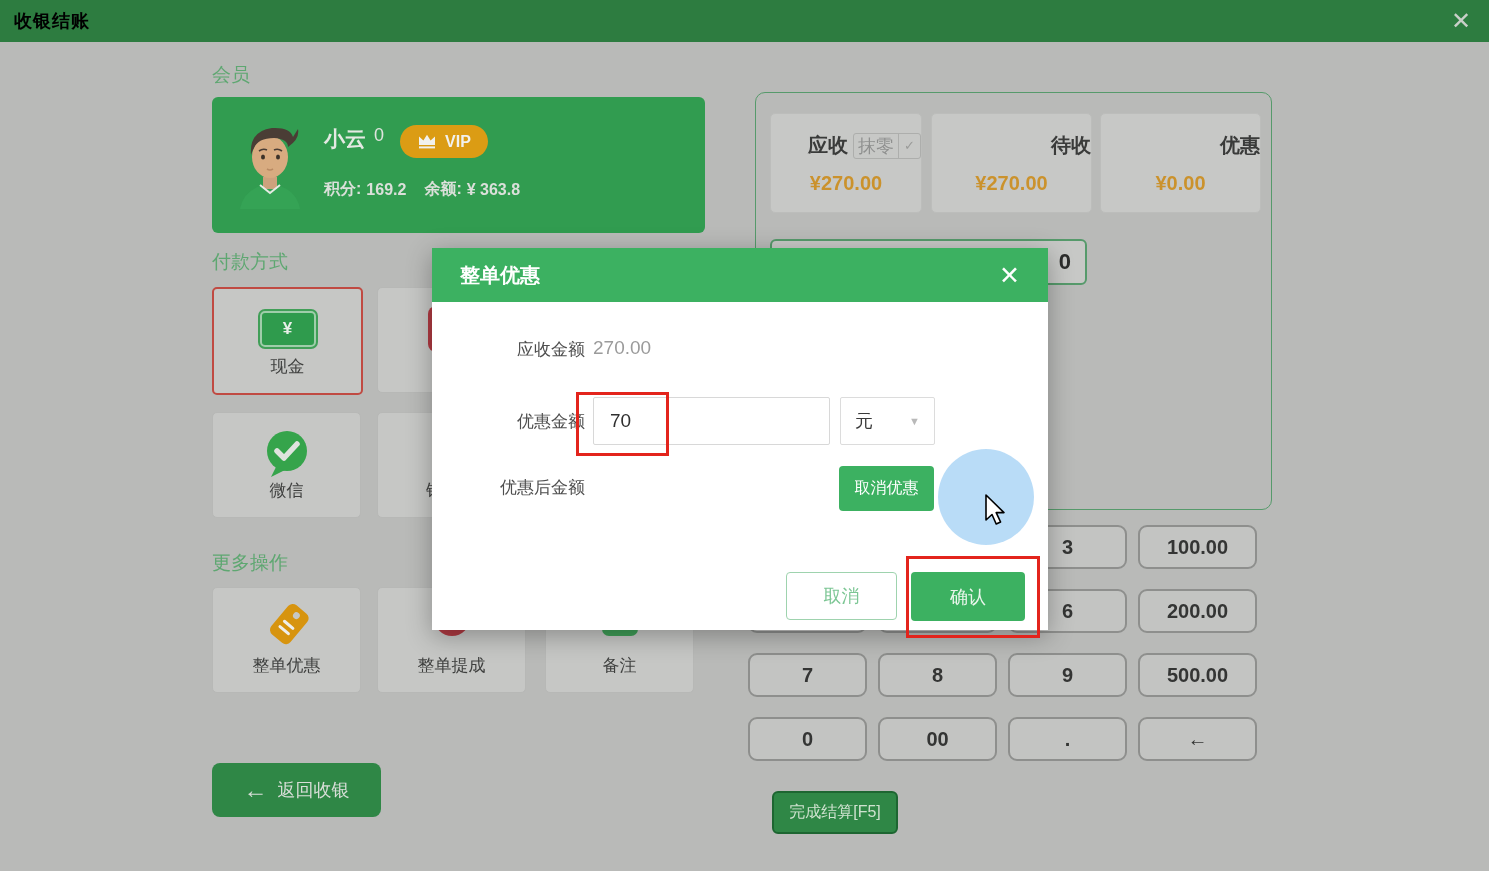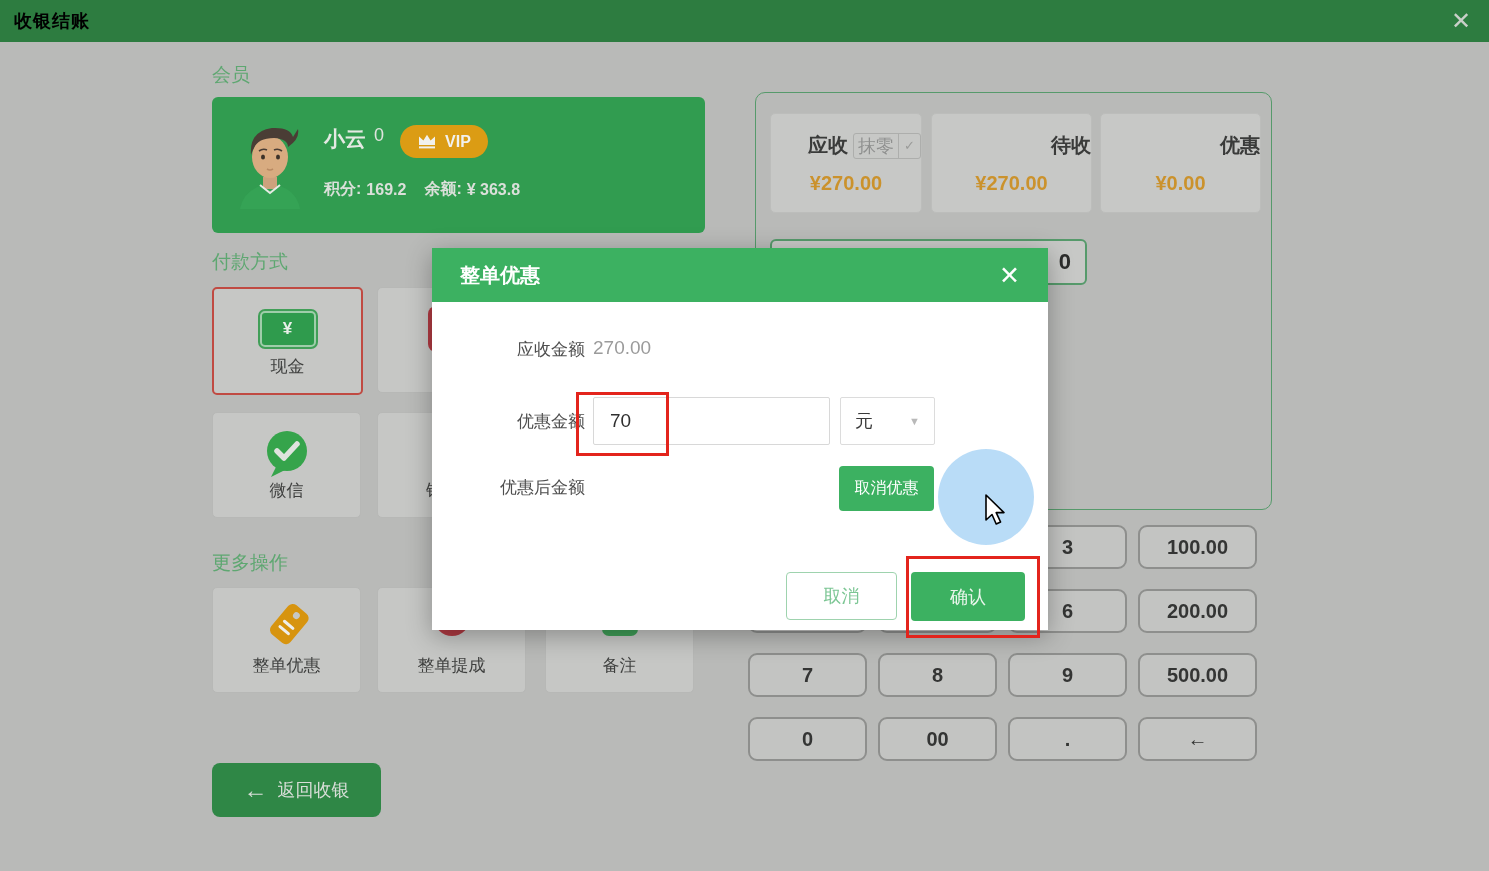--- a/index.html
+++ b/index.html
@@ -259,20 +259,21 @@
     <div class="key">7</div>
     <div class="key">8</div>
     <div class="key">9</div>
     <div class="key">500.00</div>
     <div class="key">0</div>
     <div class="key">00</div>
     <div class="key">.</div>
     <div class="key">←</div>
   </div>
 
+  <button class="settle-btn">完成结算[F5]</button>
 
   <div class="modal">
     <div class="modal-header">
       <span class="modal-title">整单优惠</span>
       <span class="modal-close">✕</span>
     </div>
     <div class="m-label l1">应收金额</div>
     <div class="m-value">270.00</div>
 
     <div class="m-label l2">优惠金额</div>

